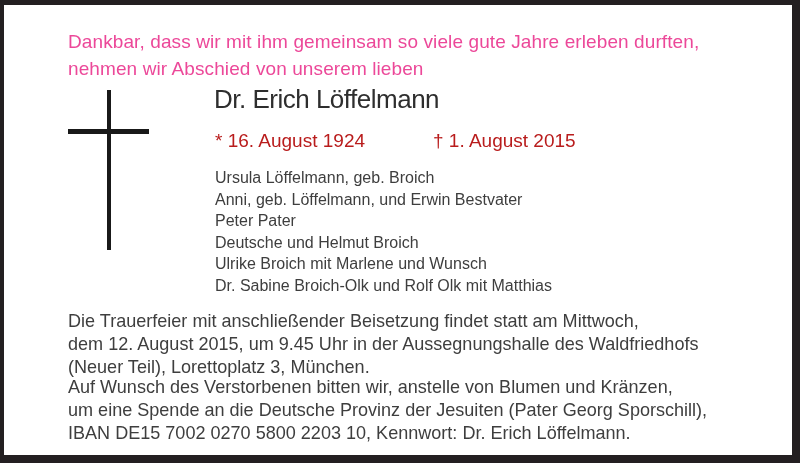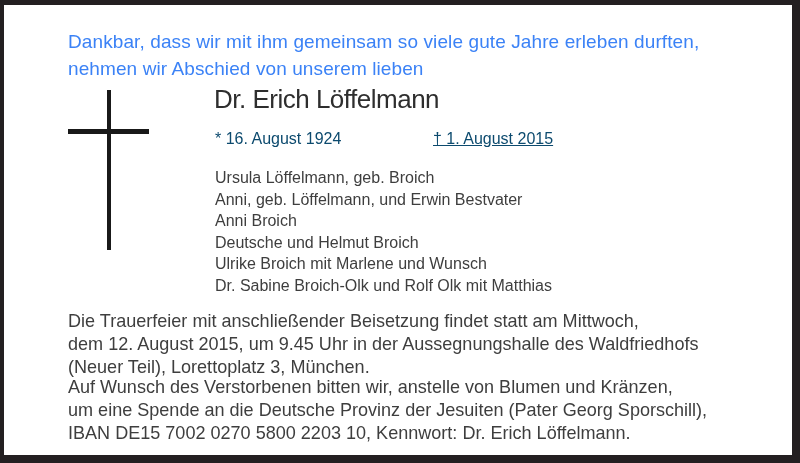--- a/index.html
+++ b/index.html
@@ -27,21 +27,21 @@
     height: 450px;
     background: #ffffff;
   }
   .paper > div, .paper > h1 { position: absolute; }
 
   .intro {
     left: 64px;
     top: 23px;
     font-size: 19px;
     line-height: 27px;
-    color: #3b82f6;
+    color: #ec4899;
     letter-spacing: 0.1px;
     white-space: nowrap;
   }
 
   .cross { left: 0; top: 0; }
   .cross-v {
     position: absolute;
     left: 103px;
     top: 85px;
     width: 3.5px;
@@ -65,24 +65,23 @@
     font-weight: 400;
     letter-spacing: -0.5px;
     line-height: 44px;
     color: #2e2e2e;
     white-space: nowrap;
   }
 
   .dates {
     left: 211px;
     top: 125px;
-    font-size: 16px;
-    color: #0c4a6e;
+    font-size: 19px;
+    color: #b91c1c;
     white-space: nowrap;
-    text-decoration: underline;
   }
   .dates .birth {
     display: inline-block;
     width: 218px;
   }
 
   .mourners {
     left: 211px;
     top: 162px;
     font-size: 16px;
@@ -120,21 +119,21 @@
 
     <h1 class="name">Dr. Erich Löffelmann</h1>
 
     <div class="dates">
       <span class="birth">* 16. August 1924</span><span class="death">† 1. August 2015</span>
     </div>
 
     <div class="mourners">
       <div>Ursula Löffelmann, geb. Broich</div>
       <div>Anni, geb. Löffelmann, und Erwin Bestvater</div>
-      <div>Anni Broich</div>
+      <div>Peter Pater</div>
       <div>Deutsche und Helmut Broich</div>
       <div>Ulrike Broich mit Marlene und Wunsch</div>
       <div>Dr. Sabine Broich-Olk und Rolf Olk mit Matthias</div>
     </div>
 
     <div class="para funeral">
       <div>Die Trauerfeier mit anschließender Beisetzung findet statt am Mittwoch,</div>
       <div>dem 12. August 2015, um 9.45 Uhr in der Aussegnungshalle des Waldfriedhofs</div>
       <div>(Neuer Teil), Lorettoplatz 3, München.</div>
     </div>

